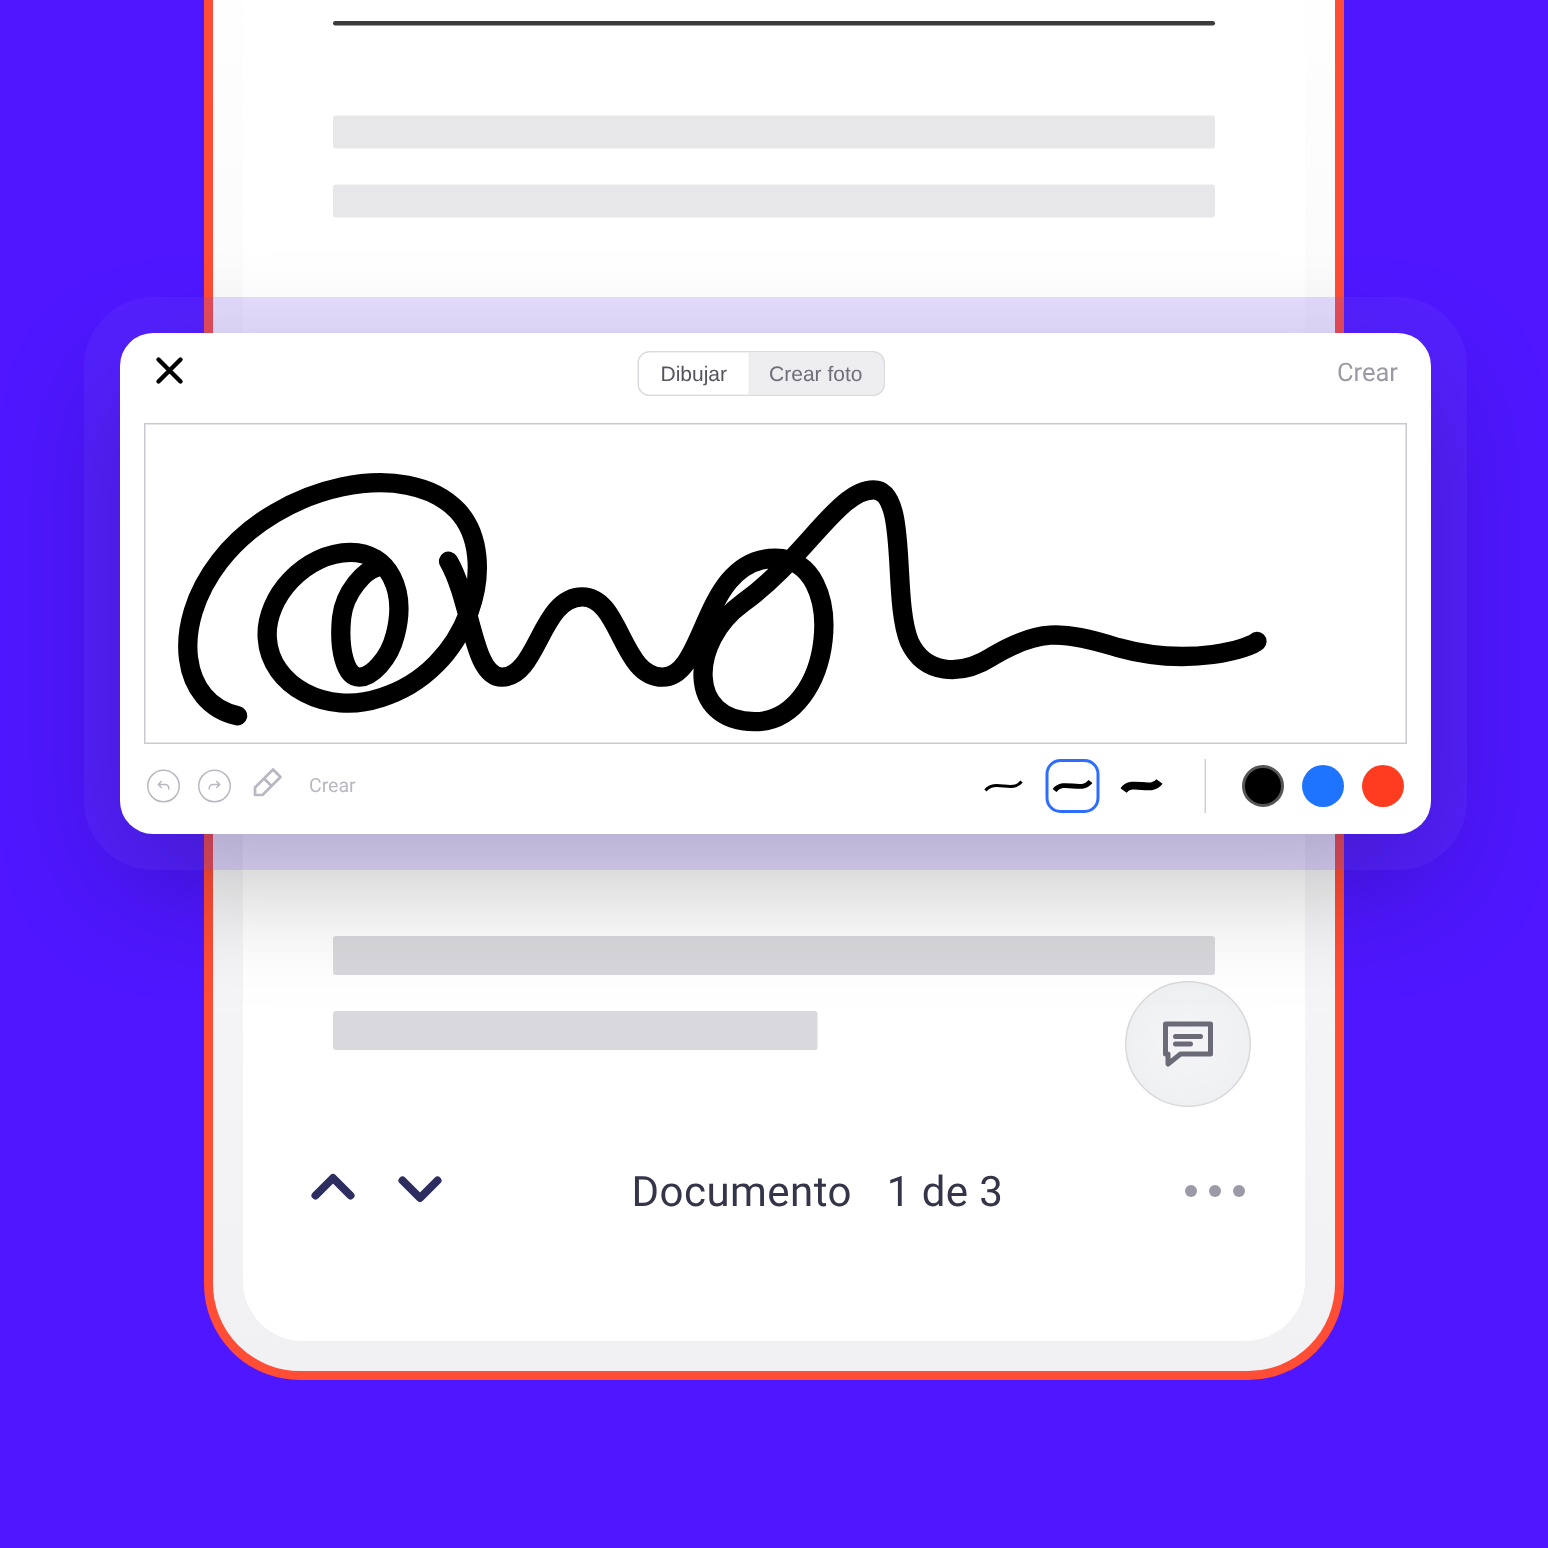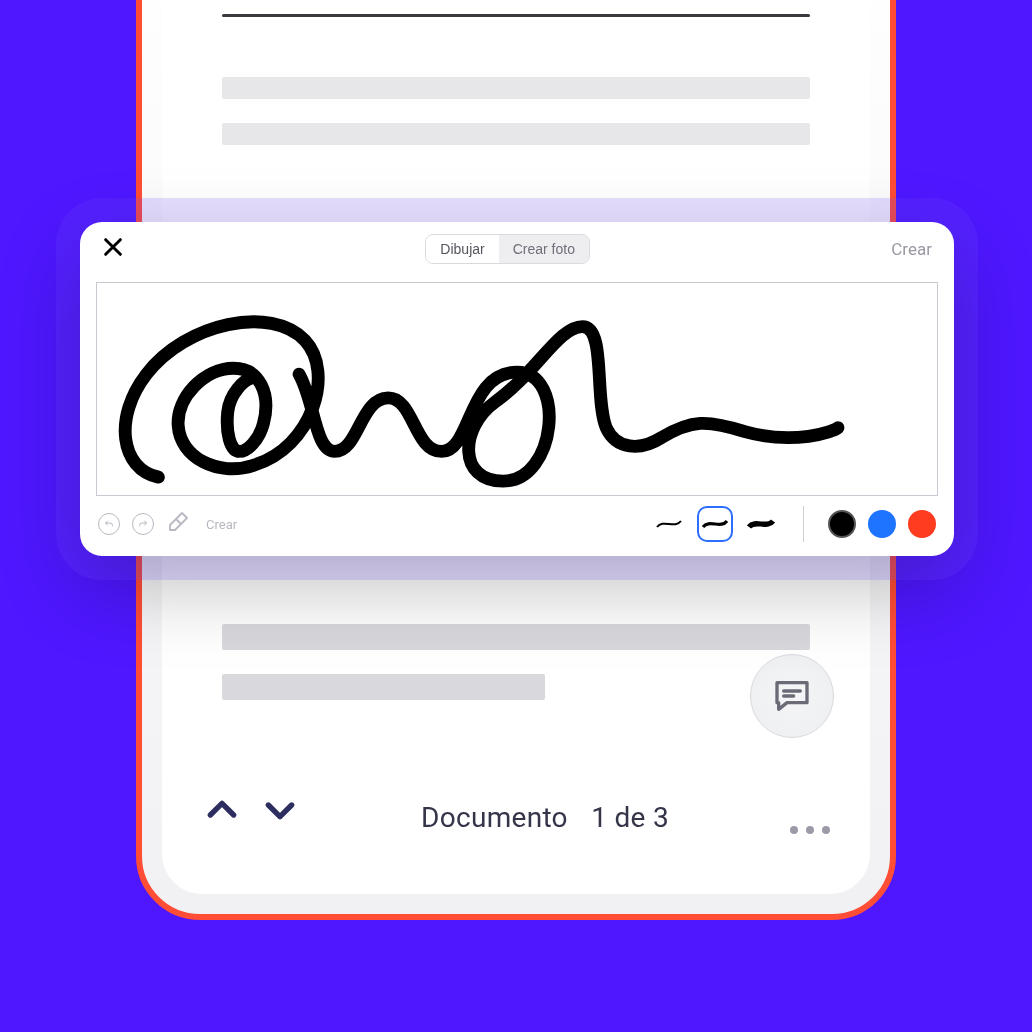--- a/index.html
+++ b/index.html
@@ -67,21 +67,21 @@
   }
   .comment-btn svg { width:40px; height:40px; }
 
   .bottom-bar {
     position:absolute;
     bottom: 60px;
     left: 20px;
     right: 20px;
     height: 80px;
     display:flex;
-    align-items:flex-end;
+    align-items:center;
     padding: 0 20px;
     color:#2d2d46;
     background: linear-gradient(#ffffff00,#ffffff);
   }
   .nav-arrows { display:flex; gap:18px; align-items:center; }
   .nav-arrows svg { width:40px; height:40px; stroke:#2d2d60; stroke-width:3.2; fill:none; stroke-linecap:round; stroke-linejoin:round; }
   .doc-info { flex:1; text-align:center; font-size:28px; color:#35354a; letter-spacing:.3px; }
   .doc-info .label { margin-right:16px; }
   .more-dots { display:flex; gap:8px; }
   .more-dots span{ width:8px;height:8px;border-radius:50%;background:#9b9ba8; }

